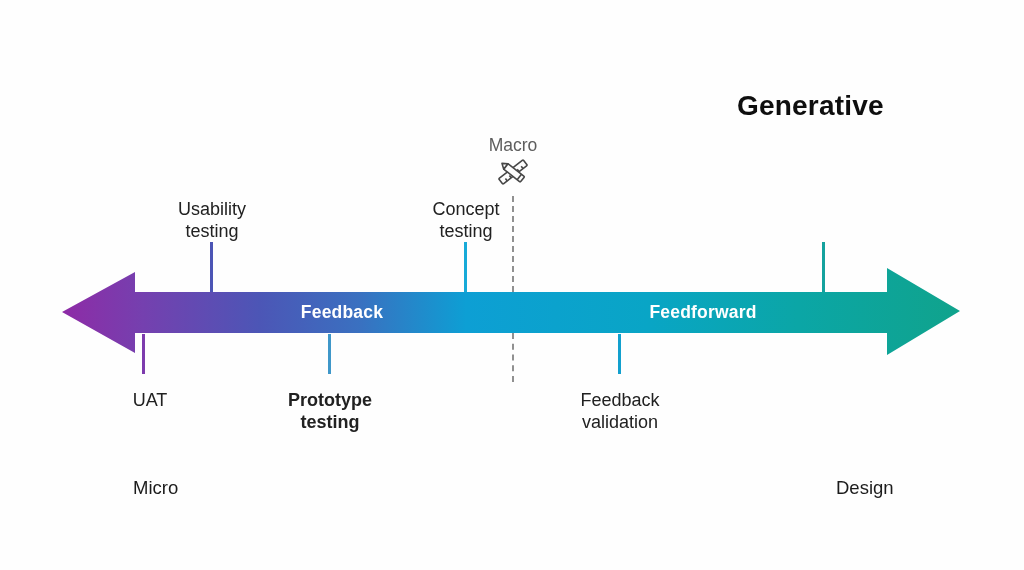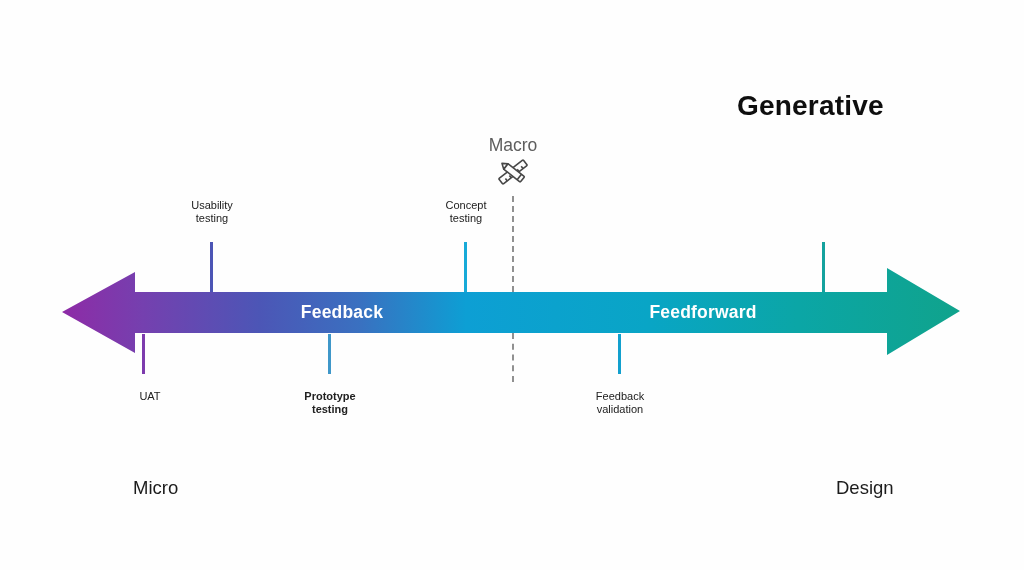--- a/index.html
+++ b/index.html
@@ -38,21 +38,21 @@
     transform:translateX(-50%);
     font-size:17.5px;font-weight:700;color:#ffffff;
     letter-spacing:.2px;white-space:nowrap;text-align:center;
   }
   .arrow-text.feedback{left:342px;}
   .arrow-text.feedforward{left:703px;}
   .m-label{
     position:absolute;
     transform:translateX(-50%);
     text-align:center;
-    font-size:11px;line-height:1.22;color:#212121;
+    font-size:18px;line-height:1.22;color:#212121;
     white-space:pre-line;
   }
   .m-above{top:199px;}
   .m-below{top:390px;}
   .lbl-usability{left:212px;}
   .lbl-concept{left:466px;}
   .lbl-customer{left:824px;}
   .lbl-uat{left:150px;}
   .lbl-prototype{left:330px;font-weight:bold;}
   .lbl-persona{left:620px;}

